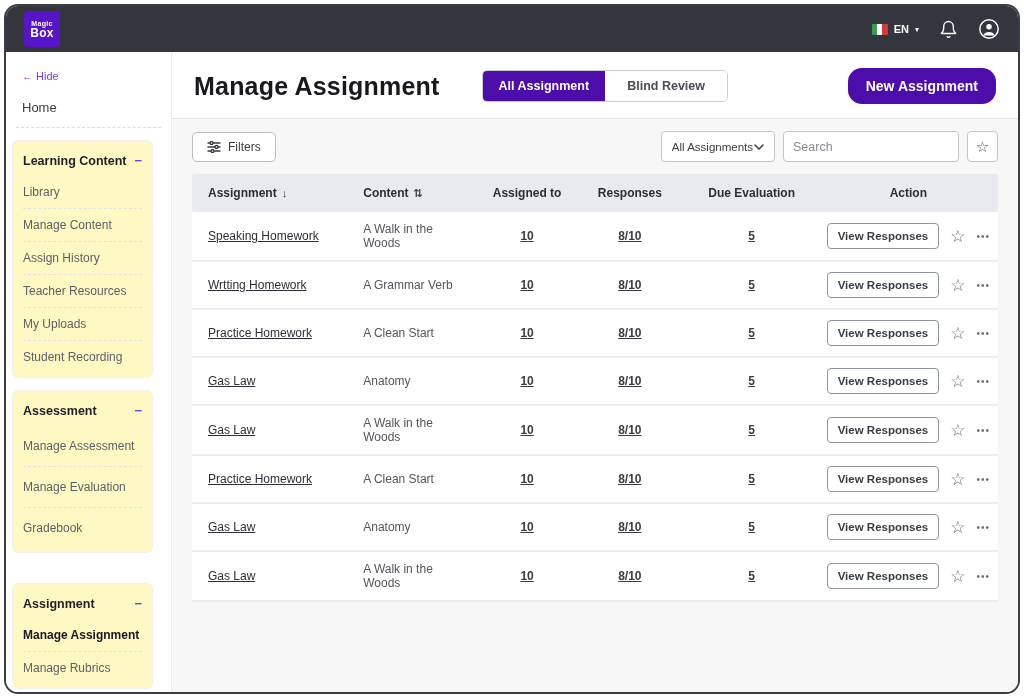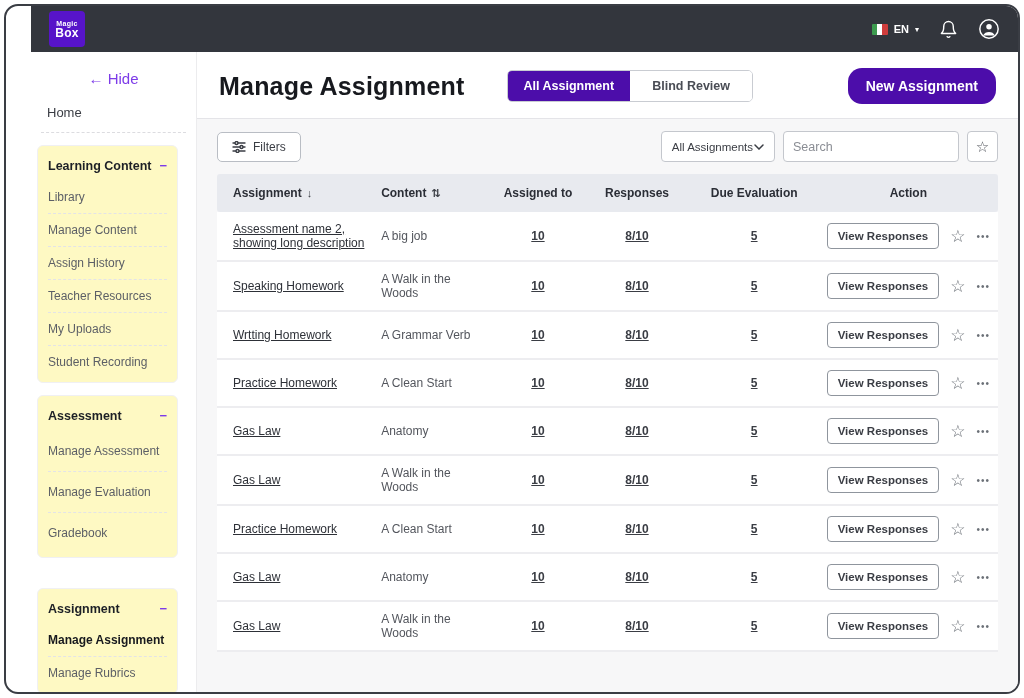--- a/index.html
+++ b/index.html
@@ -1,34 +1,34 @@
 <!DOCTYPE html>
 <html style="--accent: #4c0daa; --topbar-bg: #33363d; --logo-bg: #5714c9; --link-purple: #7d3be8; --header-bg: #e8eaef;"><head>
 <meta charset="utf-8">
 <style>
   * { margin:0; padding:0; box-sizing:border-box; }
   html,body { width:1024px; height:698px; background:#fff; font-family:"Liberation Sans","DejaVu Sans",sans-serif; }
   .window { position:absolute; left:4px; top:4px; width:1016px; height:690px;
-            border:2px solid #3a3d44; border-radius:14px; overflow:hidden; background:#fff;padding-left:25px; }
+            border:2px solid #3a3d44; border-radius:14px; overflow:hidden; background:#fff; }
   
   .topbar { height:46px; background:var(--topbar-bg); display:flex; align-items:center; padding:0 18px; }
   .logo { width:36px; height:36px; background:var(--logo-bg); border-radius:4px; color:#fff;
           display:flex; flex-direction:column; align-items:center; justify-content:center; line-height:1; }
   .logo .l1 { font-size:7px; font-weight:700; letter-spacing:.3px; }
   .logo .l2 { font-size:12px; font-weight:800; letter-spacing:.2px; }
   .topbar-right { margin-left:auto; display:flex; align-items:center; gap:20px; }
   .lang { display:flex; align-items:center; gap:6px; color:#fff; font-size:11px; font-weight:700; cursor:pointer; }
   .flag { width:16px; height:11px; display:flex; border-radius:1px; overflow:hidden; }
   .flag i { flex:1; } .flag .g{background:#3d9b4f;} .flag .w{background:#fff;} .flag .r{background:#cf3d3d;}
   .caret { font-size:8px; color:#fff; }
   .icon-btn { background:none; border:none; cursor:pointer; display:flex; align-items:center; }
   
   .body-wrap { display:flex; height:644px; }
   .sidebar { width:166px; background:#fff; border-right:1px solid #ececee; padding:14px 0 0 0; overflow:hidden; }
-  .hide-link { color:var(--link-purple); font-size:15px; padding:4px 16px; cursor:pointer;text-align:center; }
+  .hide-link { color:var(--link-purple); font-size:11px; padding:4px 16px; cursor:pointer; }
   .home { font-size:13px; color:#3a3d44; padding:14px 16px 12px 16px; cursor:pointer; }
   .side-divider { border-bottom:1px dashed #dcdce0; margin:0 10px; }
   .side-sec { background:#fef9c3; border:1px solid #f0f0f3; border-radius:6px; margin:12px 18px 0 6px; padding:10px 10px 4px 10px; }
   .side-sec.gap { margin-top:30px; }
   .side-sec-head { display:flex; align-items:center; justify-content:space-between; padding:2px 0 8px 0; }
   .side-sec-title { font-size:12.5px; font-weight:800; color:#1d2026; }
   .minus { color:var(--link-purple); font-weight:700; font-size:13px; cursor:pointer; }
   .side-item { font-size:12px; color:#5c5f66; padding:9px 0; cursor:pointer; }
   .side-item + .side-item { border-top:1px dashed #e3e3e7; }
   .side-sec.roomy .side-item { padding:13px 0; }
@@ -214,34 +214,20 @@
             <tr>
               <th><span>Assignment</span><span class="sort">↓</span></th>
               <th><span>Content</span><span class="sort">⇅</span></th>
               <th class="c">Assigned to</th>
               <th class="c">Responses</th>
               <th class="c">Due Evaluation</th>
               <th class="c">Action</th>
             </tr>
           </thead>
           <tbody>
-          <tr>
-            <td class="assign-col"><span class="a-link">Assessment name 2, showing long description</span></td>
-            <td class="content-col">A big job</td>
-            <td class="c"><span class="n-link">10</span></td>
-            <td class="c"><span class="n-link">8/10</span></td>
-            <td class="c"><span class="n-link">5</span></td>
-            <td class="c">
-              <div class="action-flex">
-                <button class="view-btn">View Responses</button>
-                <span class="row-star">☆</span>
-                <span class="row-dots">•••</span>
-              </div>
-            </td>
-          </tr>
 
           <tr>
             <td class="assign-col"><span class="a-link">Speaking Homework</span></td>
             <td class="content-col">A Walk in the Woods</td>
             <td class="c"><span class="n-link">10</span></td>
             <td class="c"><span class="n-link">8/10</span></td>
             <td class="c"><span class="n-link">5</span></td>
             <td class="c">
               <div class="action-flex">
                 <button class="view-btn">View Responses</button>

